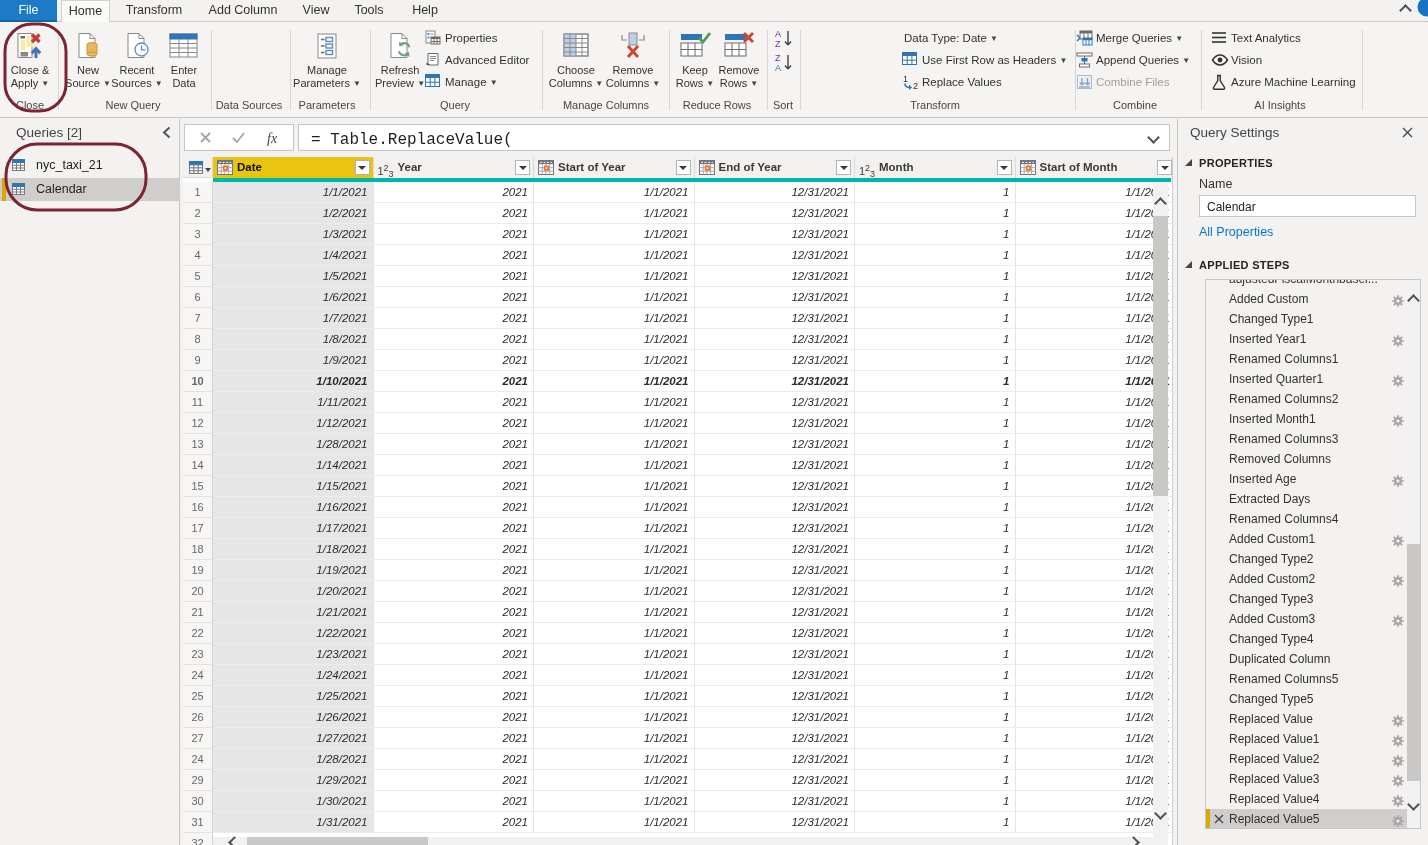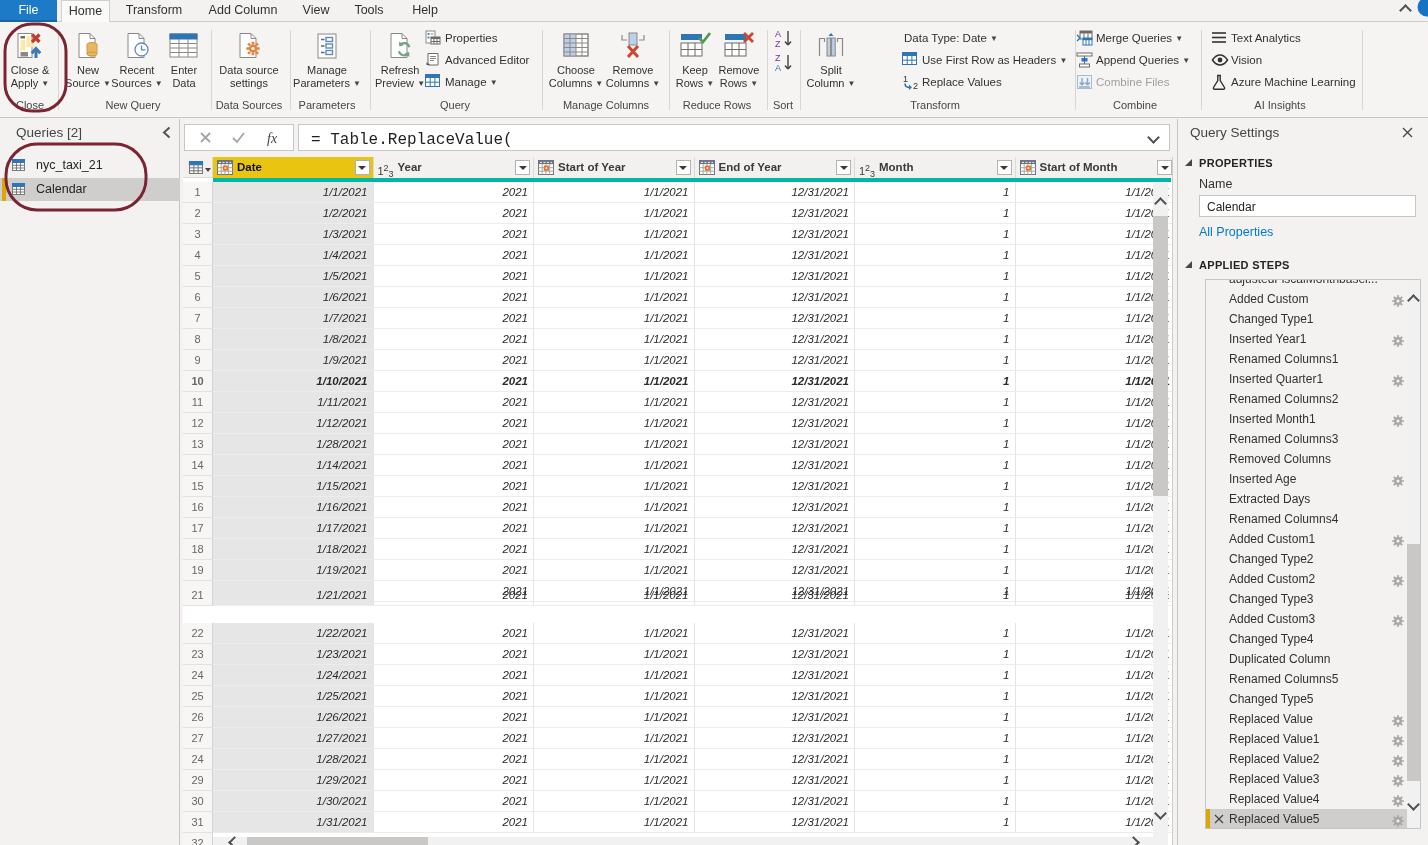--- a/index.html
+++ b/index.html
@@ -140,39 +140,20 @@
           <g stroke="#8a8886">
             <line x1="1" y1="10.5" x2="28" y2="10.5"></line>
             <line x1="1" y1="15" x2="28" y2="15"></line>
             <line x1="1" y1="19.5" x2="28" y2="19.5"></line>
             <line x1="10" y1="6" x2="10" y2="24"></line>
             <line x1="19" y1="6" x2="19" y2="24"></line>
           </g>
         </svg></div>
       <div class="bl" style="font-size:11px;color:#323130;line-height:13px;">Enter<br>Data</div>
     </div>
-    <div class="abs" style="left:204px;top:30px;width:90px;height:66px;text-align:center;">
-      <div style="height:34px;position:relative;"><svg width="26" height="28" viewBox="0 0 26 28" style="margin-top:2px;">
-          <path d="M4 1.5h11l5 5v19h-16z" fill="#fff" stroke="#8a8886"></path>
-          <path d="M15 1.5v5h5" fill="none" stroke="#8a8886"></path>
-          <circle cx="17" cy="16.5" r="4" fill="#e8813c"></circle>
-          <circle cx="17" cy="16.5" r="1.7" fill="#fff"></circle>
-          <g fill="#e8813c">
-            <rect x="15.7" y="9.8" width="2.6" height="3" rx="0.5"></rect>
-            <rect x="15.7" y="20.2" width="2.6" height="3" rx="0.5"></rect>
-            <rect x="10.3" y="15.2" width="3" height="2.6" rx="0.5"></rect>
-            <rect x="20.7" y="15.2" width="3" height="2.6" rx="0.5"></rect>
-            <rect x="11.8" y="11" width="2.6" height="2.6" rx="0.5" transform="rotate(45 13 12.3)"></rect>
-            <rect x="19.8" y="11" width="2.6" height="2.6" rx="0.5" transform="rotate(45 21 12.3)"></rect>
-            <rect x="11.8" y="19.5" width="2.6" height="2.6" rx="0.5" transform="rotate(45 13 20.8)"></rect>
-            <rect x="19.8" y="19.5" width="2.6" height="2.6" rx="0.5" transform="rotate(45 21 20.8)"></rect>
-          </g>
-        </svg></div>
-      <div class="bl" style="font-size:11px;color:#323130;line-height:13px;">Data source<br>settings</div>
-    </div>
     <div class="abs" style="left:282px;top:30px;width:90px;height:66px;text-align:center;">
       <div style="height:34px;position:relative;"><svg width="26" height="28" viewBox="0 0 26 28" style="margin-top:2px;">
           <rect x="4" y="2" width="18" height="24" fill="#fff" stroke="#8a8886"></rect>
           <g stroke="#5b8bc0" stroke-width="1.4" fill="none">
             <rect x="12" y="5.5" width="6.5" height="4"></rect>
             <rect x="12" y="12" width="6.5" height="4"></rect>
             <rect x="12" y="18.5" width="6.5" height="4"></rect>
           </g>
           <g stroke="#6d6b69" stroke-width="1.6">
             <line x1="7" y1="7.5" x2="10.5" y2="7.5"></line>
@@ -285,32 +266,20 @@
     <div class="abs" style="left:774px;top:28px;"><svg width="22" height="22" viewBox="0 0 22 22">
         <text x="1" y="9" font-size="9" fill="#7030a0" font-family="Liberation Sans">A</text>
         <text x="1" y="19" font-size="9" fill="#7030a0" font-family="Liberation Sans">Z</text>
         <path d="M14 3v14M14 17l-3-3.5M14 17l3-3.5" stroke="#444" stroke-width="1.4" fill="none"></path>
       </svg></div>
     <div class="abs" style="left:774px;top:52px;"><svg width="22" height="22" viewBox="0 0 22 22">
         <text x="1" y="9" font-size="9" fill="#7030a0" font-family="Liberation Sans">Z</text>
         <text x="1" y="19" font-size="9" fill="#2e75b5" font-family="Liberation Sans">A</text>
         <path d="M14 3v14M14 17l-3-3.5M14 17l3-3.5" stroke="#444" stroke-width="1.4" fill="none"></path>
       </svg></div>
-    <div class="abs" style="left:786px;top:30px;width:90px;height:66px;text-align:center;">
-      <div style="height:34px;position:relative;"><svg width="30" height="28" viewBox="0 0 30 28" style="margin-top:2px;">
-          <path d="M15 1l-2.5 3h5z" fill="#2e75b5"></path>
-          <g fill="#bdd0e9" stroke="#8a8886">
-            <rect x="11" y="6" width="3.6" height="18"></rect>
-            <rect x="15.6" y="6" width="3.6" height="18"></rect>
-          </g>
-          <path d="M8.5 10v-3.5h-5v17.5" fill="none" stroke="#8a8886" stroke-width="1.2"></path>
-          <path d="M21.5 10v-3.5h5v17.5" fill="none" stroke="#8a8886" stroke-width="1.2"></path>
-        </svg></div>
-      <div class="bl" style="font-size:11px;color:#323130;line-height:13px;">Split<br>Column <span class="dd">▼</span></div>
-    </div>
     <div class="smallrow" style="left:904px;top:30px;">Data Type: Date <span class="dd">▼</span></div>
     <div class="abs" style="left:902px;top:52px;width:20px;height:16px;"><svg width="15" height="13" viewBox="0 0 15 13">
         <rect x="0.5" y="0.5" width="14" height="12" fill="#fff" stroke="#2e75b5"></rect>
         <rect x="0.5" y="0.5" width="14" height="3.5" fill="#2e75b5"></rect>
         <g stroke="#2e75b5">
           <line x1="5.2" y1="4" x2="5.2" y2="12.5"></line>
           <line x1="9.9" y1="4" x2="9.9" y2="12.5"></line>
           <line x1="0.5" y1="8.2" x2="14.5" y2="8.2"></line>
         </g>
       </svg></div>
@@ -699,21 +668,21 @@
       </div>
       <div class="trow" style="top:424px;">
         <div class="rnum">20</div>
         <div class="dcell selc" style="left:30px;width:160.5px;">1/20/2021</div>
         <div class="dcell" style="left:190.5px;width:160.5px;">2021</div>
         <div class="dcell" style="left:351px;width:160.5px;">1/1/2021</div>
         <div class="dcell" style="left:511.5px;width:160.5px;">12/31/2021</div>
         <div class="dcell" style="left:672px;width:160.5px;">1</div>
         <div class="dcell" style="left:832.5px;width:160.5px;">1/1/2021</div>
       </div>
-      <div class="trow" style="top:428px;">
+      <div class="trow" style="top:445px;">
         <div class="rnum">21</div>
         <div class="dcell selc" style="left:30px;width:160.5px;">1/21/2021</div>
         <div class="dcell" style="left:190.5px;width:160.5px;">2021</div>
         <div class="dcell" style="left:351px;width:160.5px;">1/1/2021</div>
         <div class="dcell" style="left:511.5px;width:160.5px;">12/31/2021</div>
         <div class="dcell" style="left:672px;width:160.5px;">1</div>
         <div class="dcell" style="left:832.5px;width:160.5px;">1/1/2021</div>
       </div>
       <div class="trow" style="top:466px;">
         <div class="rnum">22</div>

